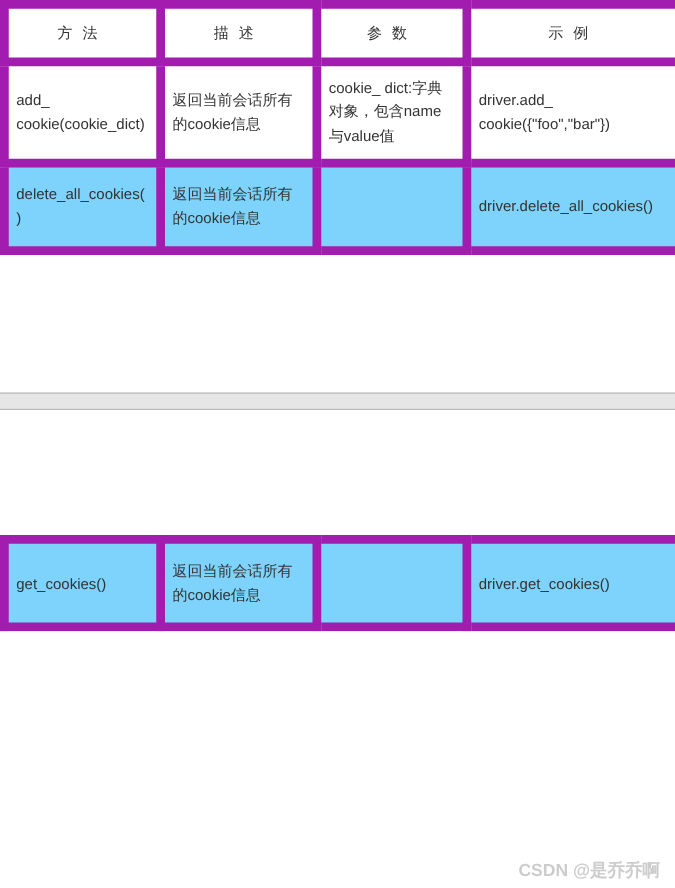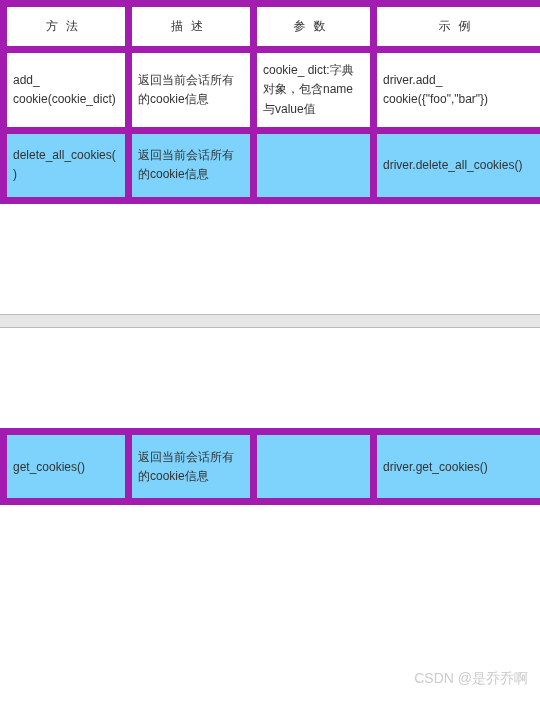--- a/index.html
+++ b/index.html
@@ -63,24 +63,24 @@
       height: 70px;
       vertical-align: top;
       padding-top: 10px;
     }
     .block2 tbody tr:last-child td {
       vertical-align: middle;
     }
     .watermark {
       position: fixed;
       right: 12px;
-      bottom: 22px;
+      bottom: 4px;
       color: #ccc;
       font-size: 14px;
-      font-weight: 400;
+      font-weight: 700;
       pointer-events: none;
     }
   </style>
 </head>
 <body>
 
 <div class="block1">
 <table>
   <colgroup>
     <col class="col-method">

